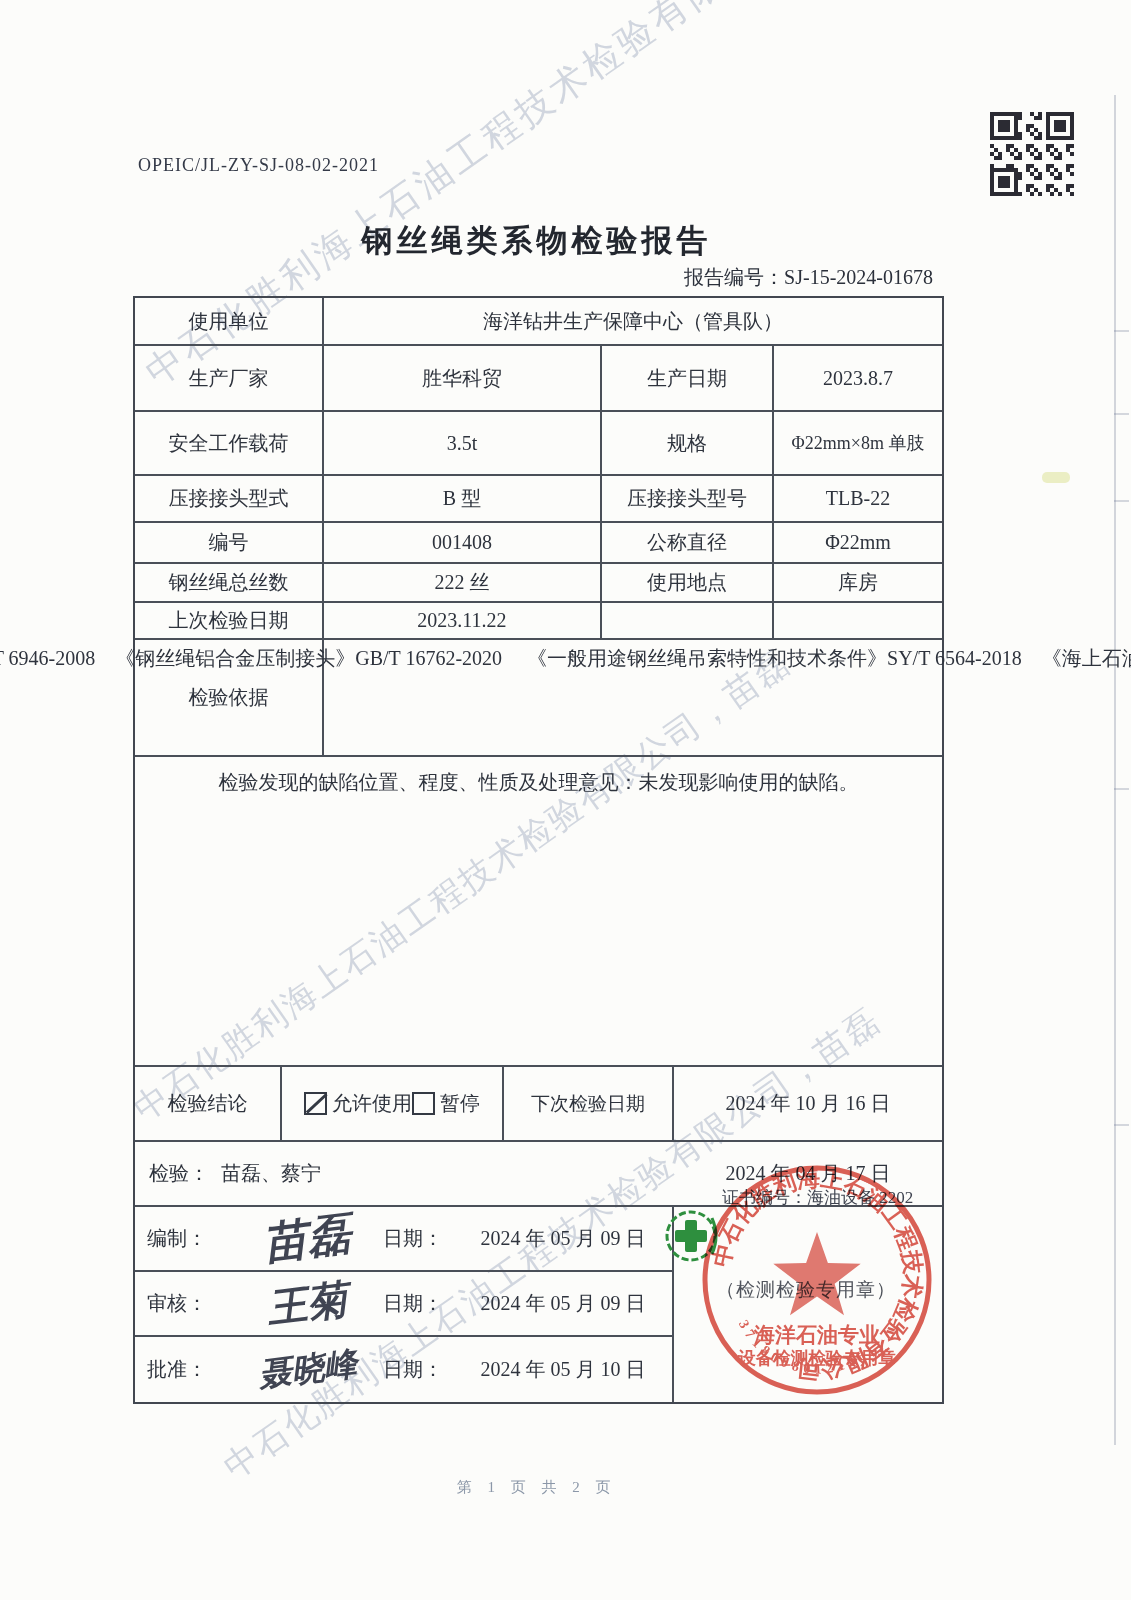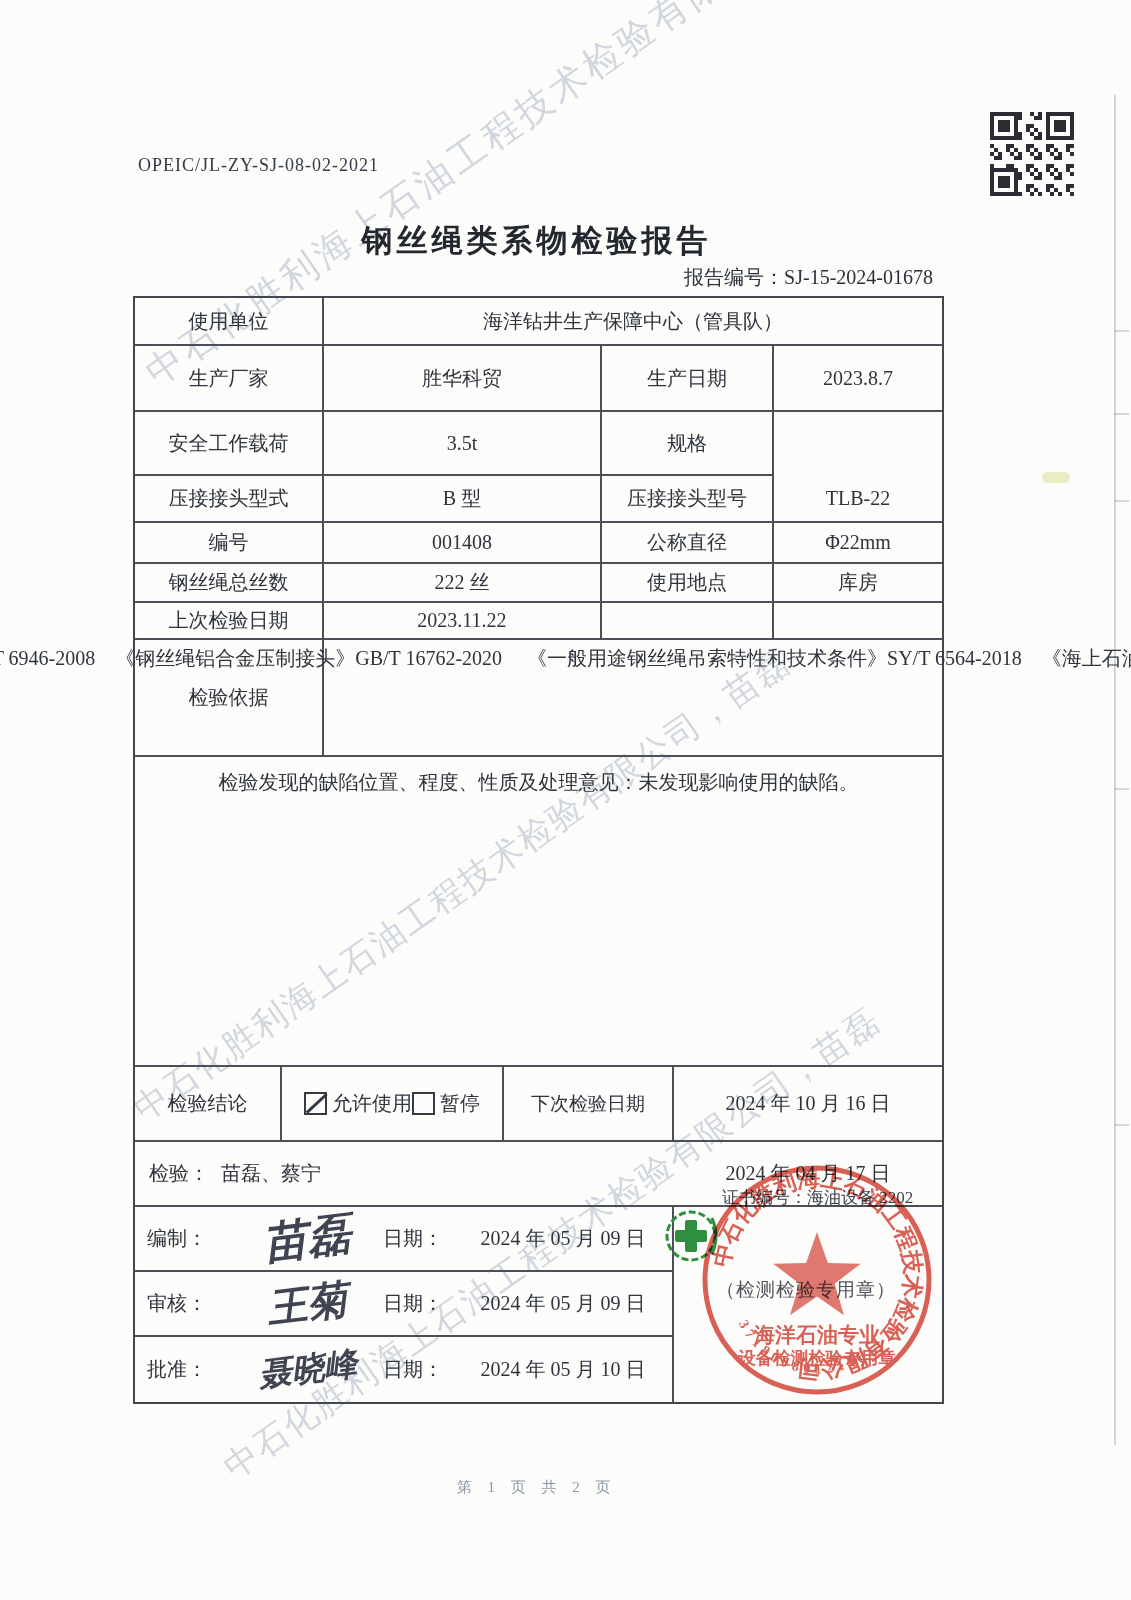--- a/index.html
+++ b/index.html
@@ -280,20 +280,21 @@
     <div class="cell bb" style="left:189px;top:0;width:618px;height:48px;">海洋钻井生产保障中心（管具队）</div>
 
     <div class="cell br bb" style="left:0;top:48px;width:189px;height:66px;">生产厂家</div>
     <div class="cell br bb" style="left:189px;top:48px;width:278px;height:66px;">胜华科贸</div>
     <div class="cell br bb" style="left:467px;top:48px;width:172px;height:66px;">生产日期</div>
     <div class="cell bb" style="left:639px;top:48px;width:168px;height:66px;">2023.8.7</div>
 
     <div class="cell br bb" style="left:0;top:114px;width:189px;height:64px;">安全工作载荷</div>
     <div class="cell br bb" style="left:189px;top:114px;width:278px;height:64px;">3.5t</div>
     <div class="cell br bb" style="left:467px;top:114px;width:172px;height:64px;">规格</div>
+    <div class="cell bb small" style="left:639px;top:114px;width:168px;height:64px;">Φ22mm×8m 单肢</div>
 
     <div class="cell br bb" style="left:0;top:178px;width:189px;height:47px;">压接接头型式</div>
     <div class="cell br bb" style="left:189px;top:178px;width:278px;height:47px;">B 型</div>
     <div class="cell br bb" style="left:467px;top:178px;width:172px;height:47px;">压接接头型号</div>
     <div class="cell bb" style="left:639px;top:178px;width:168px;height:47px;">TLB-22</div>
 
     <div class="cell br bb" style="left:0;top:225px;width:189px;height:41px;">编号</div>
     <div class="cell br bb" style="left:189px;top:225px;width:278px;height:41px;">001408</div>
     <div class="cell br bb" style="left:467px;top:225px;width:172px;height:41px;">公称直径</div>
     <div class="cell bb" style="left:639px;top:225px;width:168px;height:41px;">Φ22mm</div>

